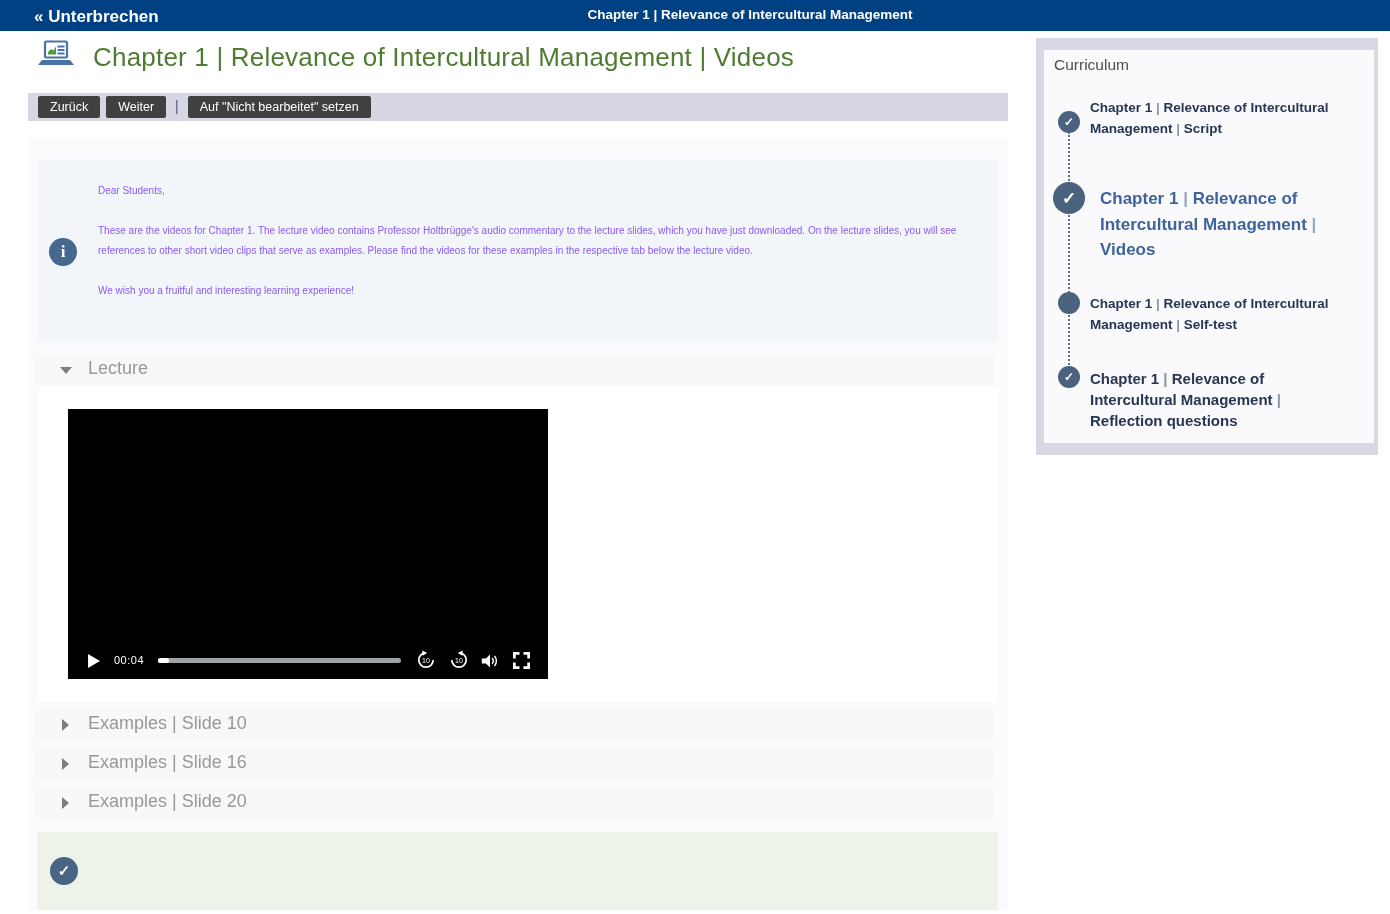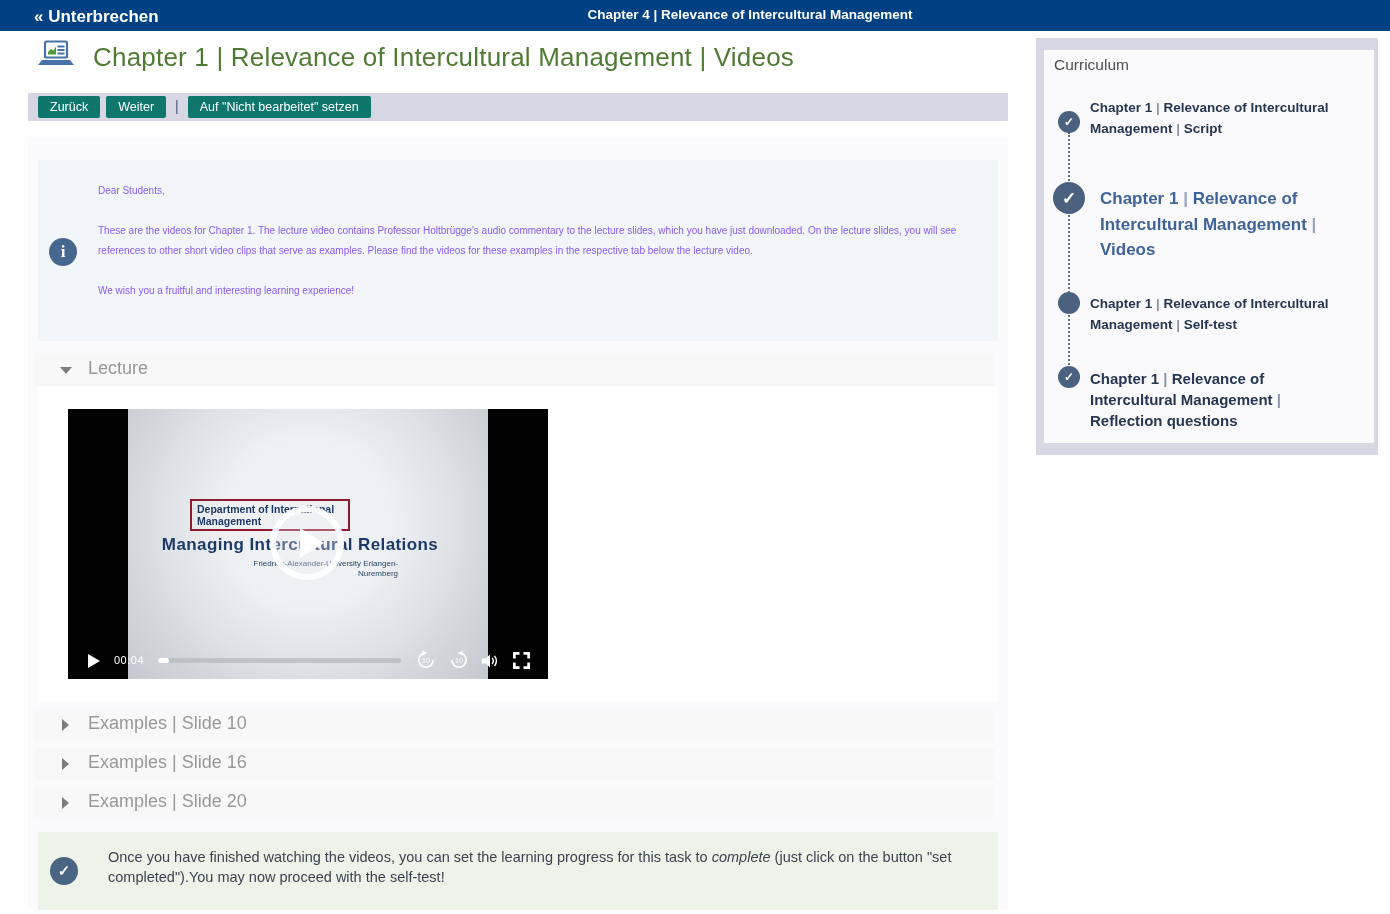--- a/index.html
+++ b/index.html
@@ -25,21 +25,21 @@
     position:absolute; left:93px; top:42px; font-size:26px; font-weight:500;
     color:#4f7b33; letter-spacing:0.2px; white-space:nowrap;
   }
 
   
   .toolbar {
     position:absolute; left:28px; top:93px; width:980px; height:28px;
     background:#d6d7e3; display:flex; align-items:center; padding-left:10px; gap:6px;
   }
   .toolbar button {
-    background:#0f766e; color:#fff; border:none; border-radius:2px;
+    background:#404040; color:#fff; border:none; border-radius:2px;
     font-family:inherit; font-size:12.5px; height:22px; padding:0 12px; cursor:pointer;
   }
   .toolbar .sep { color:#46597a; font-size:14px; margin:0 3px 2px 3px; }
 
   
   .main-panel { position:absolute; left:28px; top:137px; width:980px; height:773px; background:#fbfbfd; }
 
   .info-box { position:absolute; left:10px; top:23px; width:960px; height:181px; background:#f2f5f9; }
   .info-icon {
     position:absolute; left:11px; top:78px; width:28px; height:28px; border-radius:50%;
@@ -130,21 +130,21 @@
   .ci-2 .dot { left:6px;  top:242px; width:22px; height:22px; font-size:12px; }
   .ci-2 .lbl { left:38px; top:244px; width:254px; font-size:13.5px; line-height:20.5px; color:#273753; }
   .ci-3 .dot { left:6px;  top:316px; width:22px; height:22px; font-size:12px; }
   .ci-3 .lbl { left:38px; top:318px; width:254px; font-size:15px; line-height:21px; color:#273753; }
 </style>
 </head>
 <body>
 
 <div class="topbar">
   <span class="interrupt">« Unterbrechen</span>
-  <span class="tb-title">Chapter 4 | Relevance of Intercultural Management</span>
+  <span class="tb-title">Chapter 1 | Relevance of Intercultural Management</span>
 </div>
 
 <svg class="lm-icon" viewBox="0 0 36 30">
   <rect x="7" y="1.5" width="22" height="16" rx="1.5" fill="#ffffff" stroke="#4973a8" stroke-width="2.2"></rect>
   <polygon points="10,14.5 10,12 13,9 15.5,10.5 18,6.5 18,14.5" fill="#4e9a3c"></polygon>
   <rect x="19.5" y="5.5" width="7" height="2" fill="#4973a8"></rect>
   <rect x="19.5" y="9" width="7" height="2" fill="#4973a8"></rect>
   <rect x="19.5" y="12.5" width="7" height="2" fill="#4973a8"></rect>
   <path d="M4 20 L32 20 L36 25 L0 25 Z" fill="#4973a8"></path>
 </svg>
@@ -168,28 +168,20 @@
     </div>
   </div>
 
   <div class="acc-bar acc-lecture">
     <span class="tri-down"></span>
     <span class="acc-lbl">Lecture</span>
   </div>
 
   <div class="video-panel">
     <div class="video">
-      <div class="slide">
-        <div class="dept-box">Department of International Management</div>
-        <div class="slide-title">Managing Intercultural Relations</div>
-        <div class="slide-sub">Friedrich-Alexander-University Erlangen-Nuremberg</div>
-        <div class="play-overlay">
-            <div class="big-tri"></div>
-          </div>
-      </div>
       <div class="controls">
         <div class="ctrl-play"></div>
         <span class="ctrl-time">00:04</span>
         <div class="ctrl-track">
             <div class="ctrl-fill"></div>
           </div>
         <svg class="ctrl-ico ico-rew" width="20" height="20" viewBox="0 0 20 20">
           <path d="M10 2.8 A7.2 7.2 0 1 0 17.2 10" fill="none" stroke="#fff" stroke-width="1.7"></path>
           <polygon points="6.2,0.6 11.2,3 6.6,5.8" fill="#fff"></polygon>
           <text x="10" y="13" text-anchor="middle" fill="#fff" font-size="7" font-family="Liberation Sans, sans-serif">10</text>
@@ -221,21 +213,20 @@
         <span class="acc-lbl">Examples | Slide 16</span>
       </div>
       <div class="acc-bar acc-row" style="top: 650px;">
         <span class="tri-right"></span>
         <span class="acc-lbl">Examples | Slide 20</span>
       </div>
     </div>
 
   <div class="success-box">
     <div class="check-badge">✓</div>
-    <p class="success-text"><span>Once you have finished watching the videos, you can set the learning progress for this task to </span><i>complete</i><span> (just click on the button "set completed").You may now proceed with the self-test!</span></p>
   </div>
 </div>
 
 <div class="sidebar">
   <div class="sb-card">
     <div class="sb-title">Curriculum</div>
     <div class="timeline">
       <div class="tl-line"></div>
     <div class="ci ci-0 done">
           <div class="dot">✓</div>

